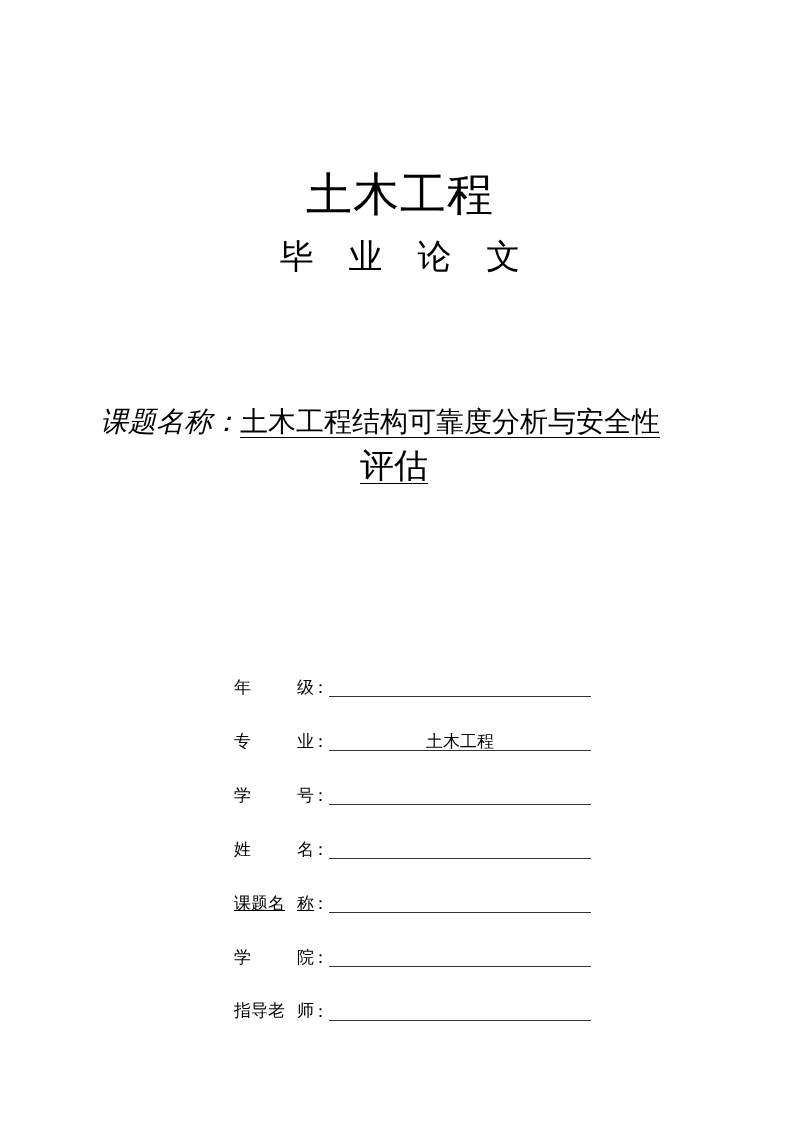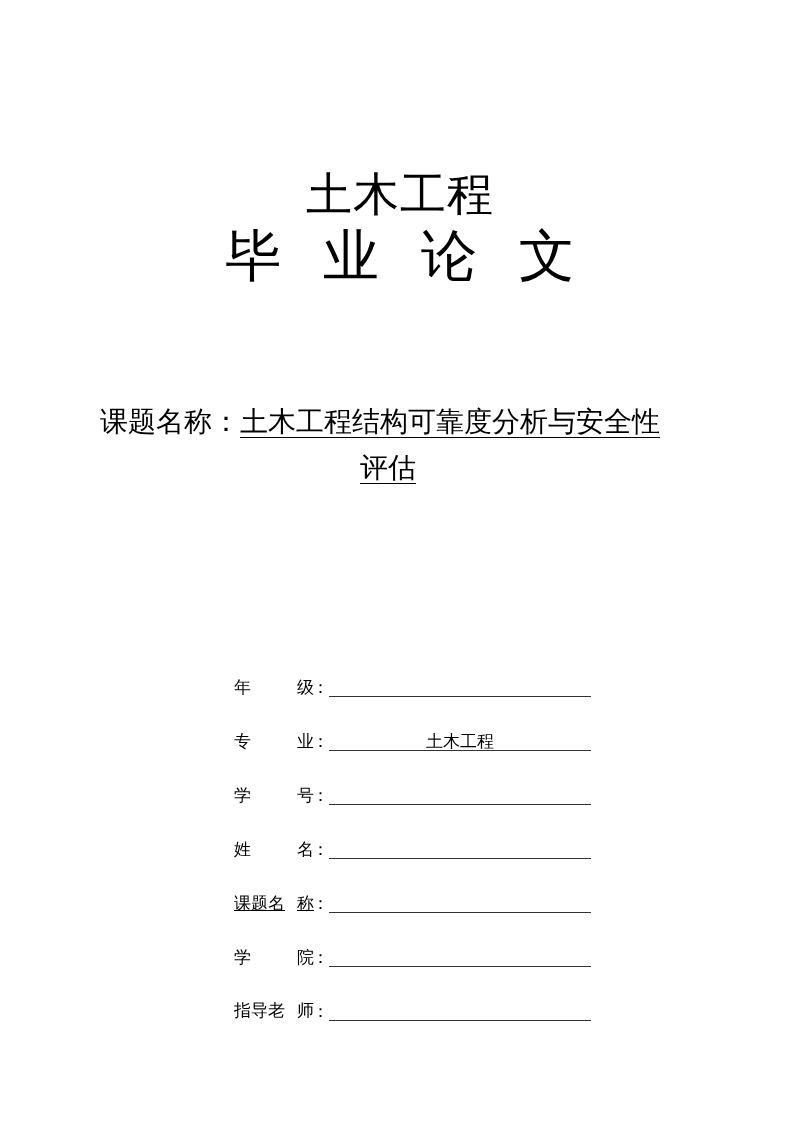--- a/index.html
+++ b/index.html
@@ -24,51 +24,52 @@
       font-size: 46px;
       line-height: 56px;
       letter-spacing: 1px;
     }
     .title-sub {
       position: absolute;
       top: 228px;
       left: 0;
       width: 800px;
       text-align: center;
-      font-size: 56px;
+      font-size: 34px;
       line-height: 56px;
     }
     .title-sub span {
       display: inline-block;
       margin: 0 12px;
     }
     .topic {
       position: absolute;
       top: 396px;
       left: 100px;
       width: 600px;
       font-family: "DejaVu Serif", serif;
       font-size: 28px;
       line-height: 52px;
     }
     .topic .label {
       font-weight: normal;
+      font-style: italic;
     }
     .topic .value {
       text-decoration: underline;
       text-underline-offset: 6px;
       text-decoration-thickness: 1px;
       margin-top: 23px;
     }
     .topic-line2 {
       position: absolute;
       top: 448px;
       left: 360px;
-      font-family: Liberation Sans, sans-serif;
-      font-size: 28px;
+      font-family: Liberation Mono, monospace;
+      font-size: 34px;
       line-height: 40px;
       text-decoration: underline;
       text-underline-offset: 6px;
       text-decoration-thickness: 1px;
     }
     .form {
       position: absolute;
       top: 674px;
       left: 234px;
       width: 360px;

